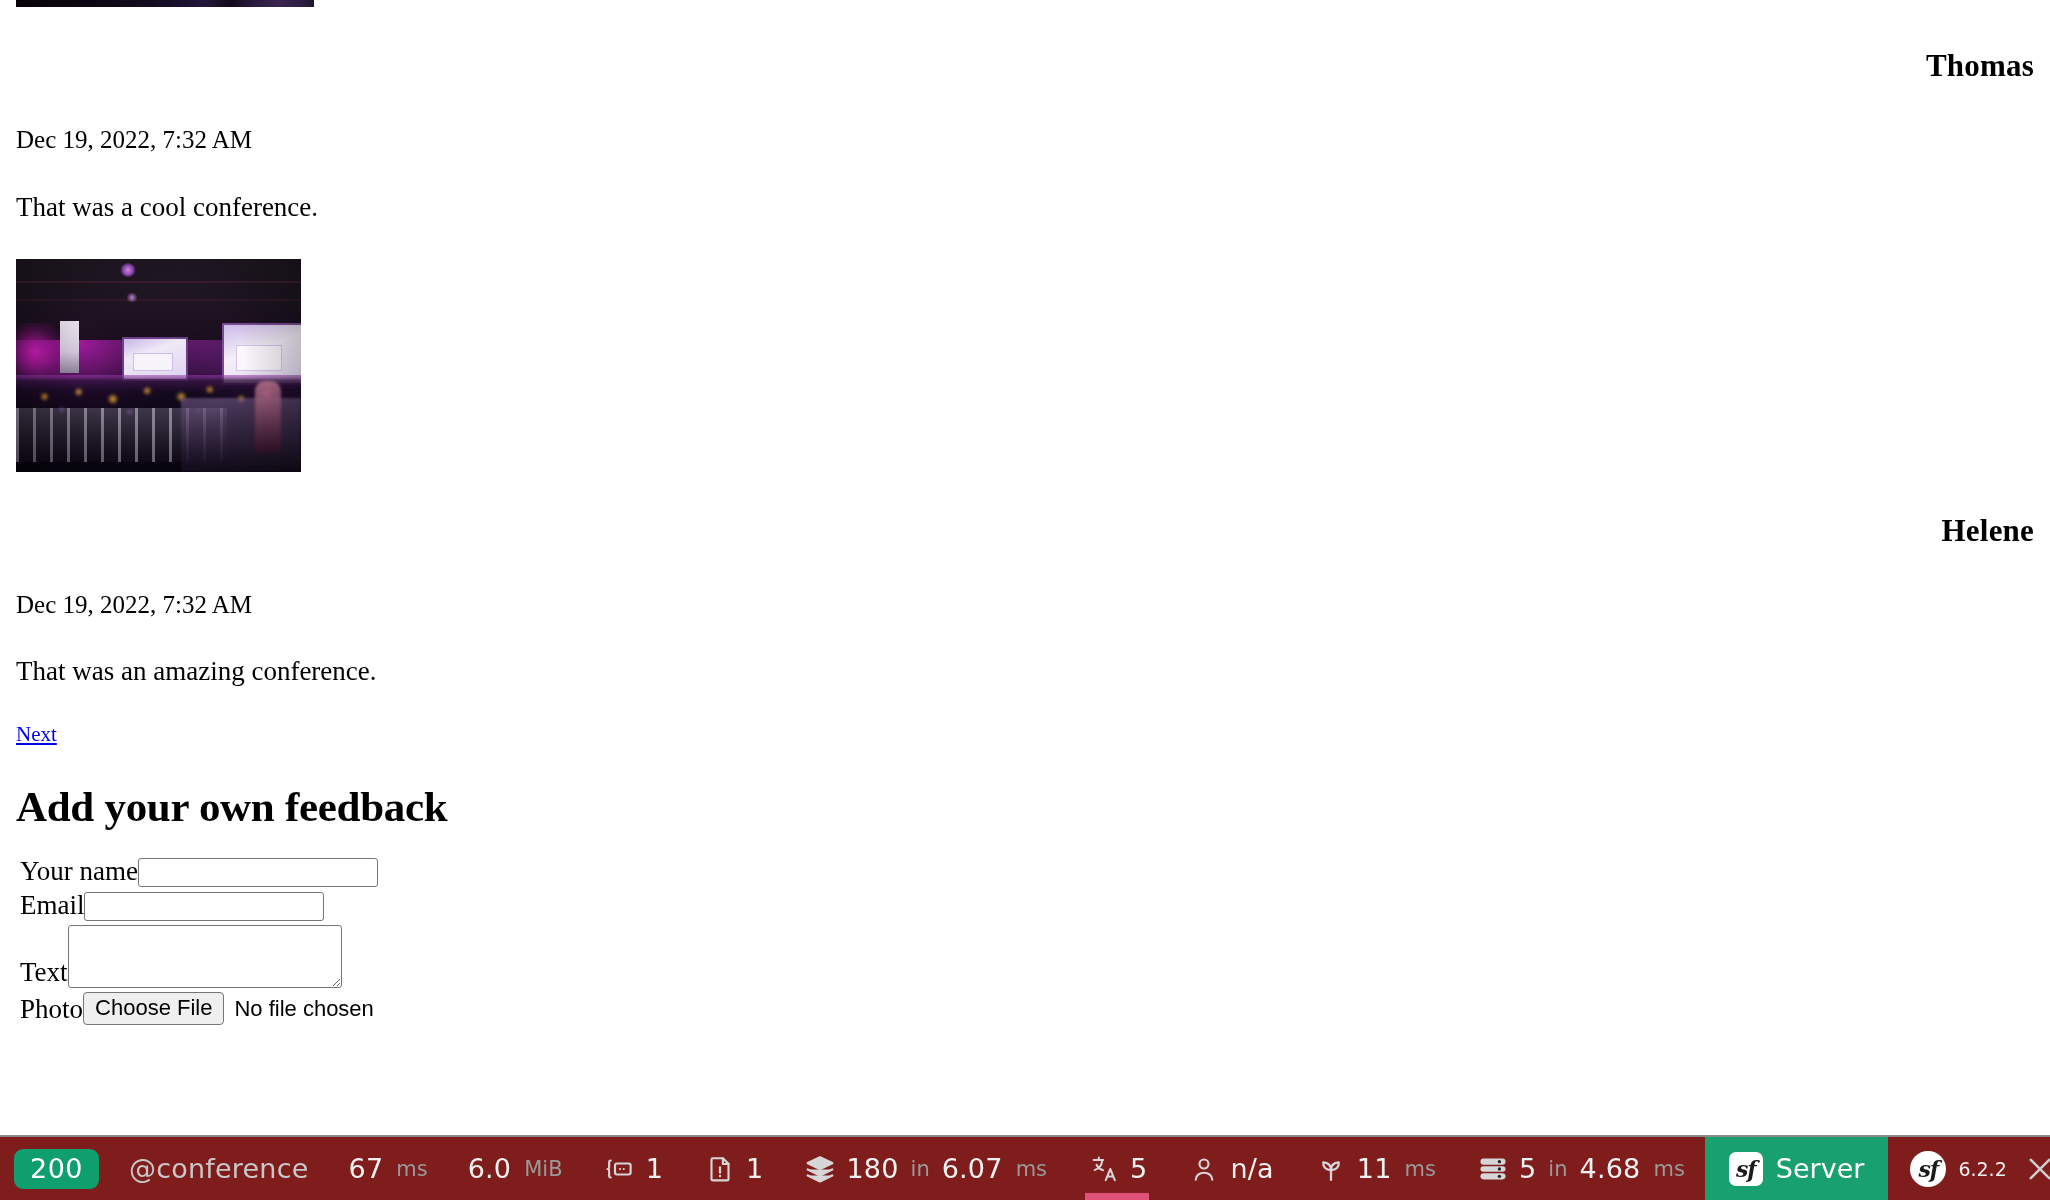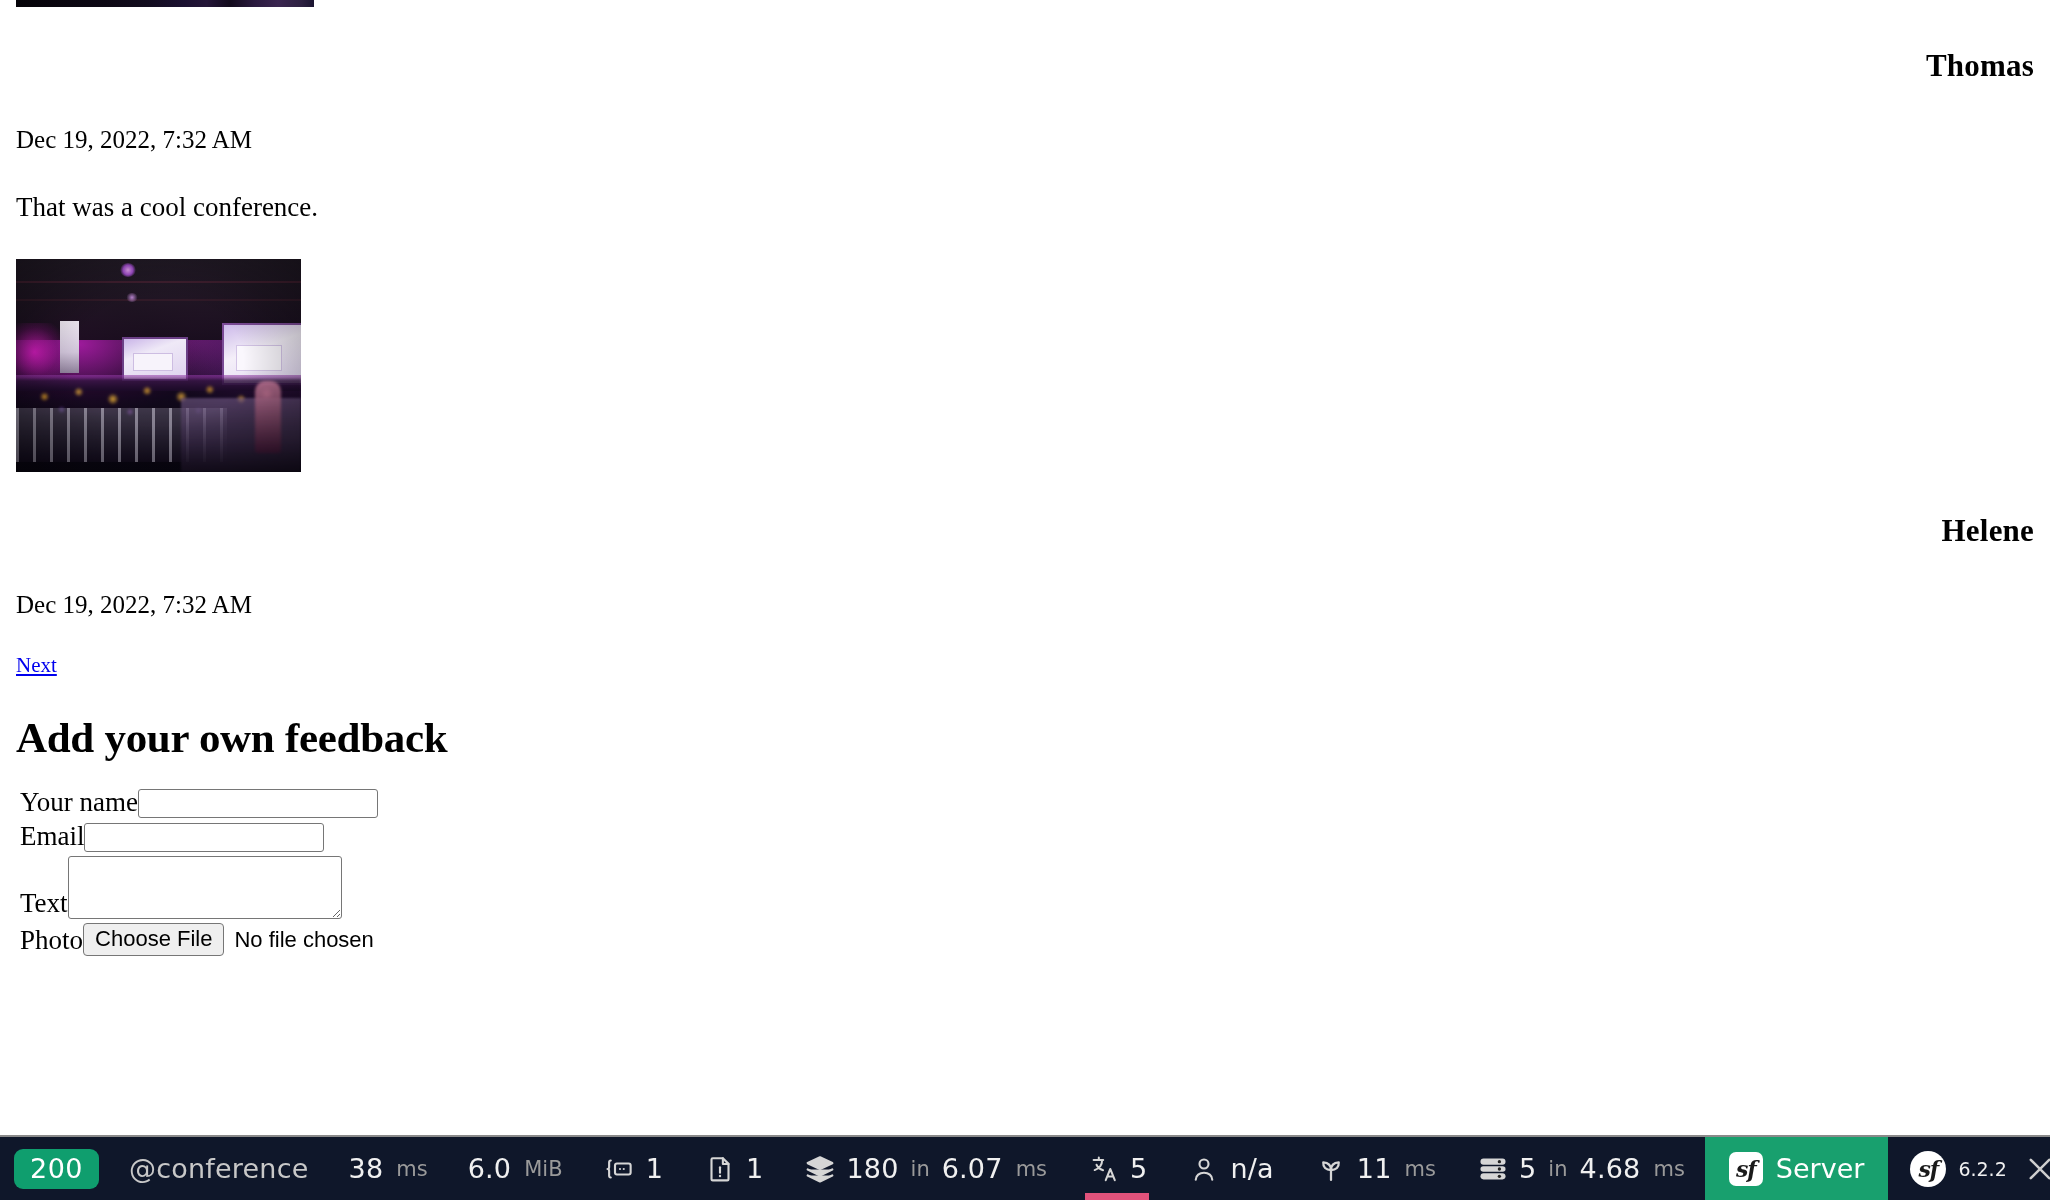--- a/index.html
+++ b/index.html
@@ -271,21 +271,21 @@
     font-size: 22px;
   }
 
   
   .wdt {
     position: absolute;
     left: 0;
     bottom: 0;
     width: 2050px;
     height: 65px;
-    background: #0f172a;
+    background: #7f1d1d;
     border-top: 2px solid #8a8a8a;
     display: flex;
     align-items: stretch;
     font-family: "DejaVu Sans", "Liberation Sans", sans-serif;
     color: #dcdcdc;
     font-size: 25px;
     box-sizing: border-box;
     overflow: hidden;
   }
   .wdt-item {
@@ -406,20 +406,21 @@
       <div class="photo-layer ph-stage"></div>
       <div class="photo-layer ph-crowd"></div>
       <div class="photo-layer ph-chairs"></div>
       <div class="photo-layer ph-floor"></div>
       <div class="photo-layer ph-person"></div>
       <div class="photo-layer ph-vignette"></div>
     </div>
 
     <h3 class="author">Helene</h3>
     <p class="meta-date">Dec 19, 2022, 7:32 AM</p>
+    <p class="comment-text">That was an amazing conference.</p>
 
     <div>
       <a href="#" class="next-link">Next</a>
     </div>
 
     <h2 class="section-heading">Add your own feedback</h2>
 
     <form class="feedback-form">
       <div class="form-row">
         <label class="form-label">Your name</label>
@@ -452,21 +453,21 @@
 
   <div class="wdt-item first">
     <span class="status-badge">200</span>
   </div>
 
   <div class="wdt-item">
     <span class="route-name">@conference</span>
   </div>
 
   <div class="wdt-item">
-    <span class="val">38</span>
+    <span class="val">67</span>
     <span class="unit">ms</span>
   </div>
 
   <div class="wdt-item">
     <span class="val">6.0</span>
     <span class="unit">MiB</span>
   </div>
 
   <div class="wdt-item">
     <span class="wdt-icon">

